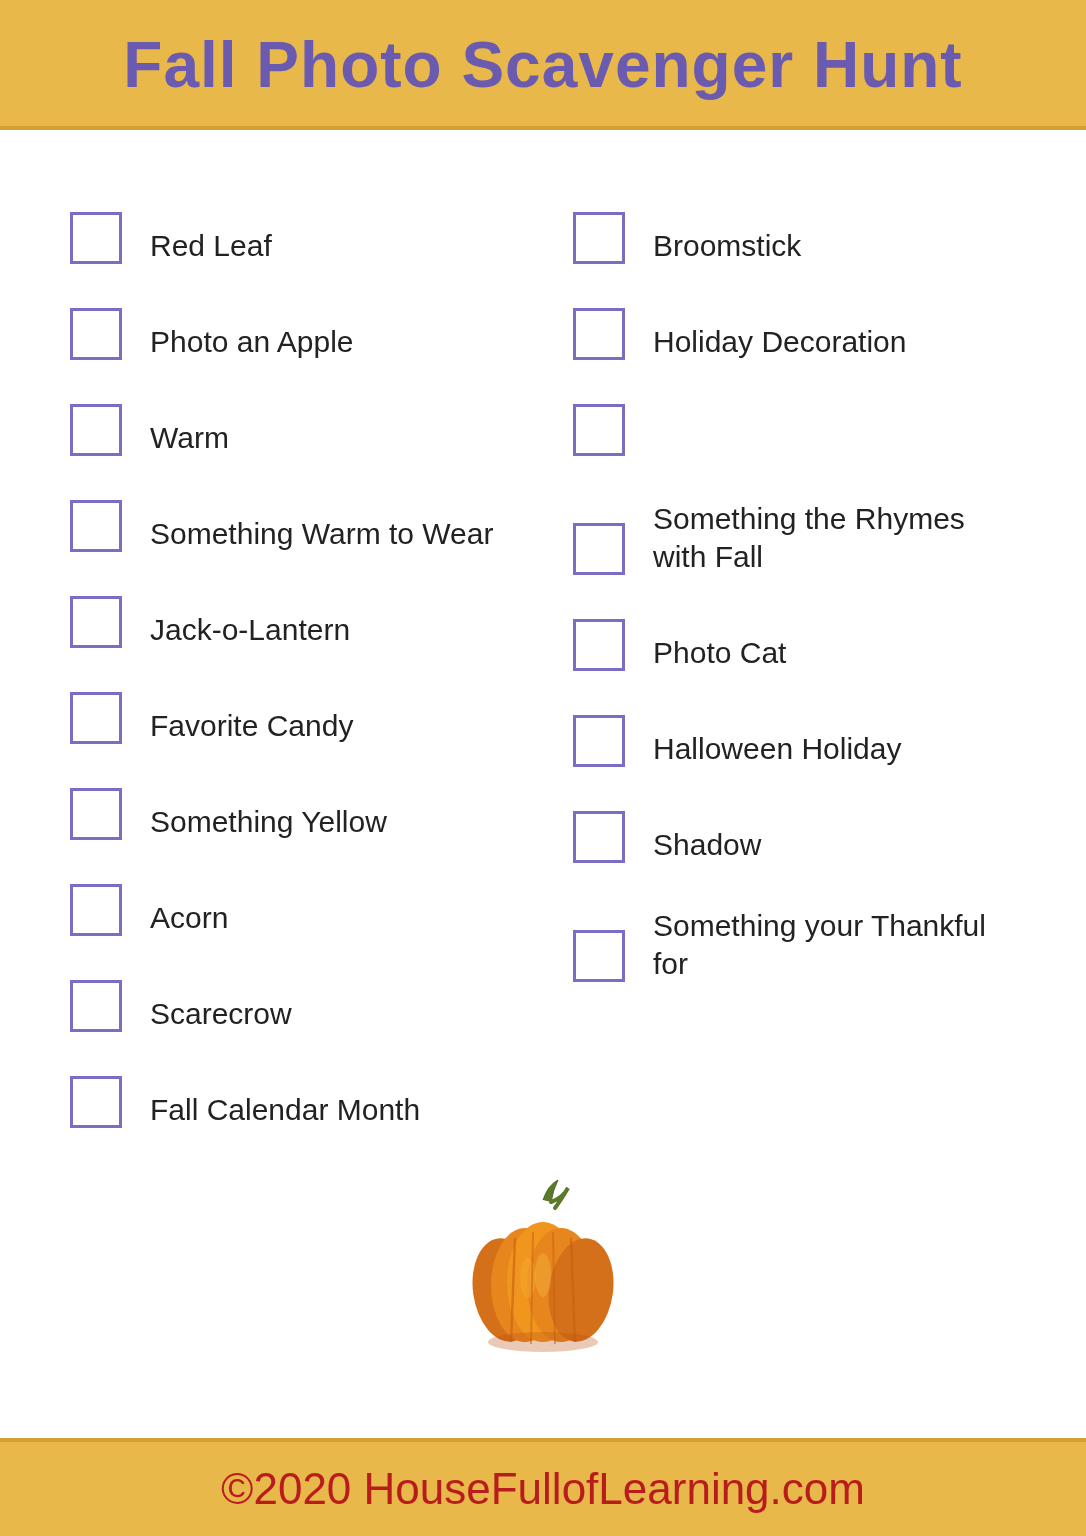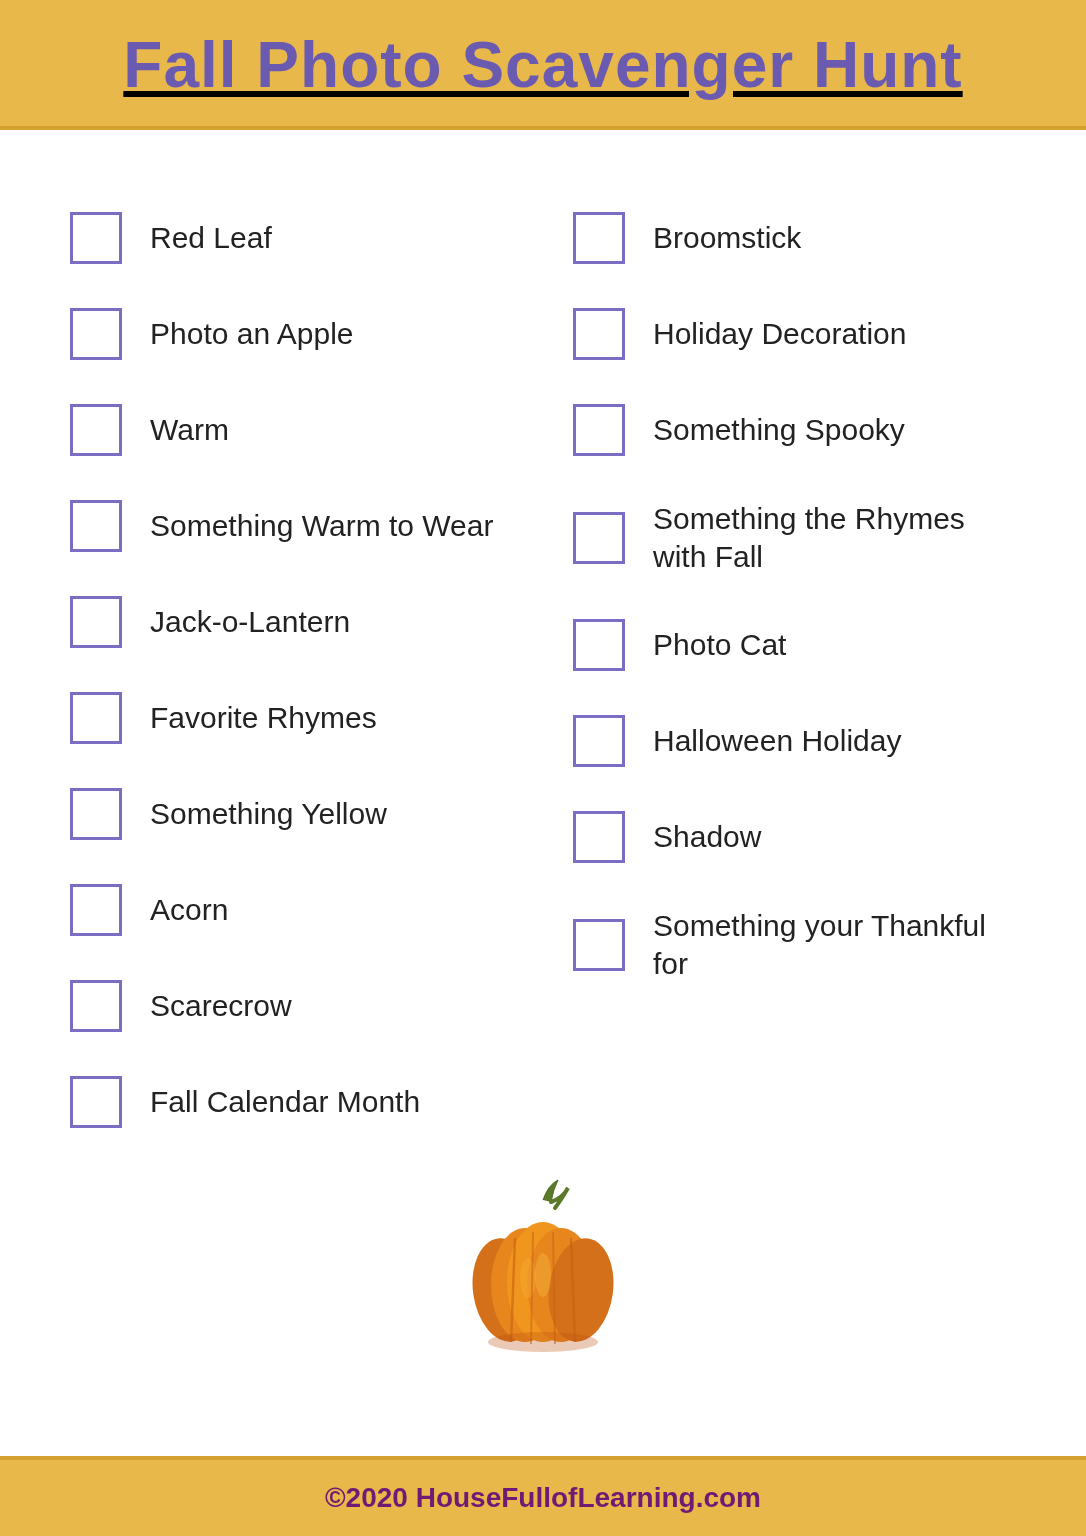--- a/index.html
+++ b/index.html
@@ -11,21 +11,20 @@
       font-family: 'Segoe UI', Arial, sans-serif;
       display: flex;
       flex-direction: column;
     }
 
     .header {
       background: #E8B84B;
       padding: 28px 40px 24px 40px;
       text-align: center;
       border-bottom: 4px solid #d4a030;
-      text-decoration: underline;
     }
 
     .header h1 {
       font-size: 64px;
       font-weight: 900;
       color: #6B5BB0;
       letter-spacing: 1px;
     }
 
     .main-content {
@@ -36,21 +35,21 @@
 
     .grid {
       display: grid;
       grid-template-columns: 1fr 1fr;
       column-gap: 40px;
       row-gap: 0px;
     }
 
     .item {
       display: flex;
-      align-items: center;
+      align-items: flex-end;
       padding: 22px 10px;
       gap: 28px;
     }
 
     .checkbox {
       width: 52px;
       height: 52px;
       min-width: 52px;
       border: 3px solid #7B6CC4;
       background: #fff;
@@ -72,23 +71,23 @@
     }
 
     .footer {
       background: #E8B84B;
       padding: 22px 40px;
       text-align: center;
       border-top: 4px solid #d4a030;
     }
 
     .footer p {
-      font-size: 28px;
-      font-weight: 700;
-      color: #701a75;
+      font-size: 44px;
+      font-weight: 400;
+      color: #b91c1c;
     }
 
     
     .pumpkin svg {
       width: 200px;
       height: 200px;
     }
   </style>
 </head>
 <body>
@@ -116,21 +115,21 @@
         <div class="item">
       <div class="checkbox"></div>
       <span class="item-label">Something Warm to Wear</span>
     </div>
         <div class="item">
       <div class="checkbox"></div>
       <span class="item-label">Jack-o-Lantern</span>
     </div>
         <div class="item">
       <div class="checkbox"></div>
-      <span class="item-label">Favorite Rhymes</span>
+      <span class="item-label">Favorite Candy</span>
     </div>
         <div class="item">
       <div class="checkbox"></div>
       <span class="item-label">Something Yellow</span>
     </div>
         <div class="item">
       <div class="checkbox"></div>
       <span class="item-label">Acorn</span>
     </div>
         <div class="item">
@@ -147,21 +146,20 @@
         <div class="item">
       <div class="checkbox"></div>
       <span class="item-label">Broomstick</span>
     </div>
         <div class="item">
       <div class="checkbox"></div>
       <span class="item-label">Holiday Decoration</span>
     </div>
         <div class="item">
       <div class="checkbox"></div>
-      <span class="item-label">Something Spooky</span>
     </div>
         <div class="item">
       <div class="checkbox"></div>
       <span class="item-label">Something the Rhymes with Fall</span>
     </div>
         <div class="item">
       <div class="checkbox"></div>
       <span class="item-label">Photo Cat</span>
     </div>
         <div class="item">

